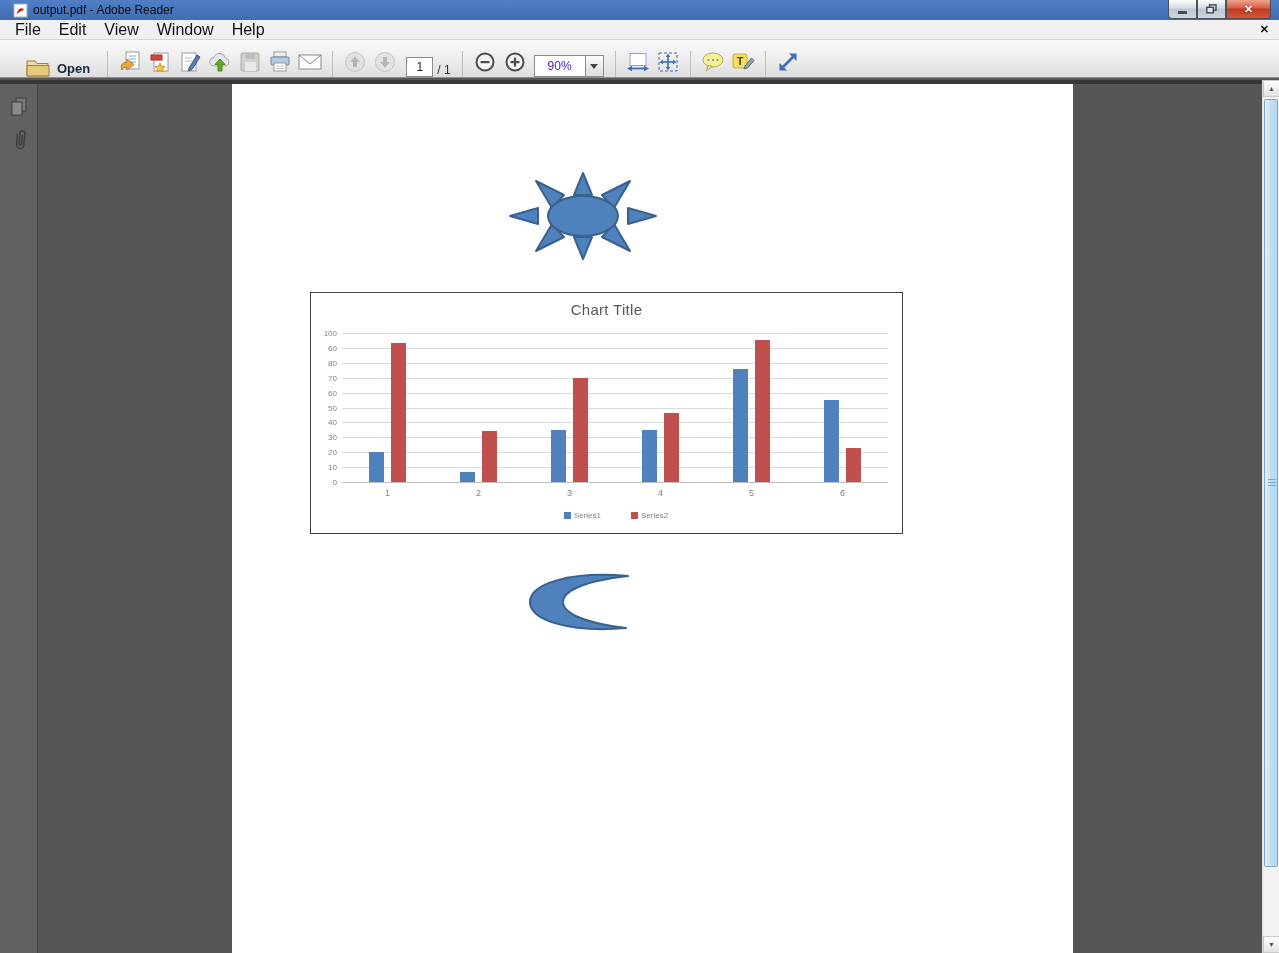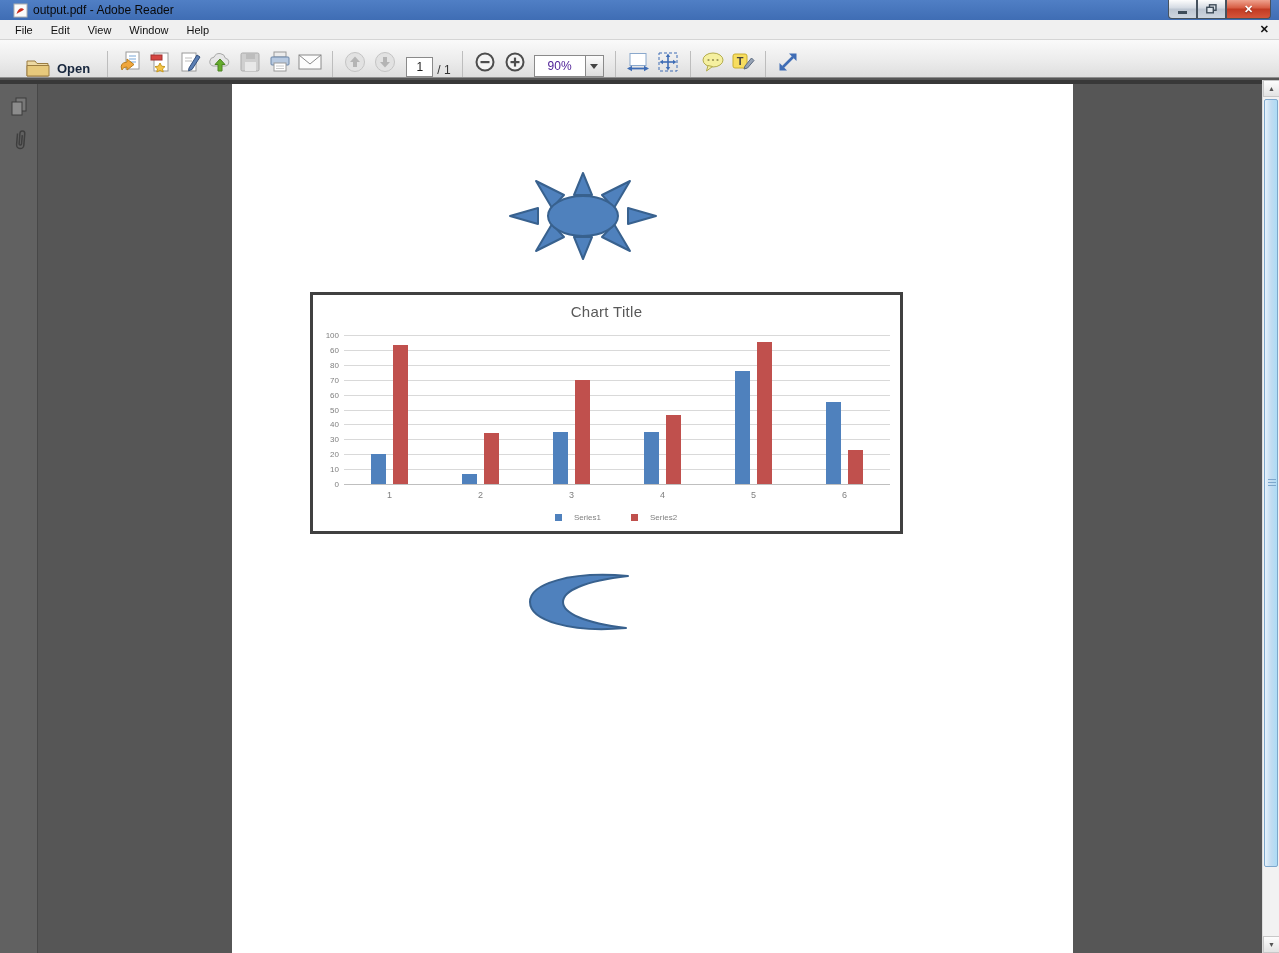--- a/index.html
+++ b/index.html
@@ -10,21 +10,21 @@
   .titlebar { position:relative; height:20px; background:linear-gradient(#507fc5,#3f6db4); display:flex; align-items:center; padding-left:13px; }
   .titlebar .apptitle { font-size:12px; color:#0a0a0a; margin-left:5px; }
   .winbtns { position:absolute; top:0; right:8px; display:flex; height:19px; }
   .winbtn { width:29px; height:19px; border:1px solid #46525e; border-top:none; background:linear-gradient(#fdfdfd,#d3d9e2 45%,#bcc5d1 50%,#cfd6df); display:flex; align-items:center; justify-content:center; cursor:pointer; }
   .winbtn.min { border-radius:0 0 0 4px; }
   .winbtn.close { width:45px; border-radius:0 0 4px 0; background:linear-gradient(#f0a violet); background:linear-gradient(#efa28e,#d65b41 45%,#c13a23 50%,#d4553a); color:#fff; font-weight:bold; font-size:11px; text-shadow:0 1px 1px #7c1f10; }
   .minbar { width:9px; height:3px; background:#3e4c59; margin-top:6px; }
 
   
   .menubar { position:relative; height:20px; background:#f0f0f0; border-bottom:1px solid #d5d5d5; display:flex; align-items:center; padding-left:6px; }
-  .menu-item { font-size:11px; color:#111; padding:2px 9px; cursor:default; }
+  .menu-item { font-size:16px; color:#111; padding:2px 9px; cursor:default; }
   .menubar .doc-close { position:absolute; right:10px; font-size:11px; font-weight:bold; color:#111; cursor:pointer; line-height:1; }
 
   
   .toolbar { height:38px; background:linear-gradient(#fafafa,#ececec 55%,#dedede); border-bottom:1px solid #8f8f8f; display:flex; align-items:flex-end; padding:0 16px; }
   .tb-sep { width:1px; height:26px; background:#bdbdbd; margin:0 7px; flex:none; }
   .tb-dot-sep { width:1px; height:26px; border-left:1px dotted #9a9a9a; margin:0 10px; flex:none; }
   .tb-btn { height:30px; min-width:30px; display:flex; align-items:center; justify-content:center; border-radius:3px; cursor:pointer; flex:none; }
   .open-btn { display:flex; align-items:center; gap:7px; padding:0 10px; cursor:pointer; }
   .open-label { font-size:13px; font-weight:bold; color:#17263d; }
   .page-input { width:27px; height:20px; border:1px solid #8a8a8a; background:#fff; text-align:center; font-size:12px; font-family:"Liberation Sans",sans-serif; color:#222; margin:0 4px 0 6px; }
@@ -47,30 +47,30 @@
 
   
   .scrollbar { position:absolute; top:0; right:0; bottom:0; width:17px; background:#f2f2f2; border-left:1px solid #dcdcdc; z-index:6; }
   .scroll-btn { position:absolute; left:0; width:17px; height:17px; background:linear-gradient(#fdfdfd,#e3e3e3); border:1px solid #c8c8c8; color:#555; font-size:7px; display:flex; align-items:center; justify-content:center; cursor:pointer; }
   .scroll-btn.up { top:0; }
   .scroll-btn.down { bottom:0; }
   .scroll-thumb { position:absolute; left:1px; top:19px; width:14px; height:768px; background:linear-gradient(90deg,#e7f3fc,#c2dcf1 50%,#addbf5); border:1px solid #7da7cc; border-radius:2px; cursor:grab; }
   .scroll-grip { position:absolute; left:3px; top:50%; width:8px; height:8px; margin-top:-4px; background:repeating-linear-gradient(#7da7cc 0 1px, transparent 1px 3px); }
 
   
-  .chart { position:absolute; left:78px; top:208px; width:593px; height:242px; background:#fff; border:3px solid #404040; }
+  .chart { position:absolute; left:78px; top:208px; width:593px; height:242px; background:#fff; border:1px solid #404040; }
   .chart-title { position:absolute; top:8px; left:0; right:0; text-align:center; font-size:15px; color:#595959; letter-spacing:0.3px; }
   .chart-plot { position:absolute; left:31px; top:40px; width:546px; height:149px; }
   .gridline { position:absolute; left:0; right:0; height:1px; background:#d9d9d9; }
   .gridline.axis { background:#bfbfbf; }
   .bar { position:absolute; bottom:0; width:15px; }
   .ytick { position:absolute; left:0; width:26px; text-align:right; font-size:8px; color:#7f7f7f; }
   .xtick { position:absolute; text-align:center; font-size:9px; color:#7f7f7f; }
   .chart-legend { position:absolute; left:0; right:0; top:218px; display:flex; justify-content:center; align-items:center; gap:11px; font-size:8px; color:#7f7f7f; }
-  .legend-item { display:flex; align-items:center; gap:12px;padding-left:19px; }
+  .legend-item { display:flex; align-items:center; gap:3px;padding-left:19px; }
   .legend-swatch { width:7px; height:7px; display:inline-block; }
 
   .shape { position:absolute; }
 </style>
 </head>
 <body>
 
 <div class="window">
 
   <div class="titlebar">

